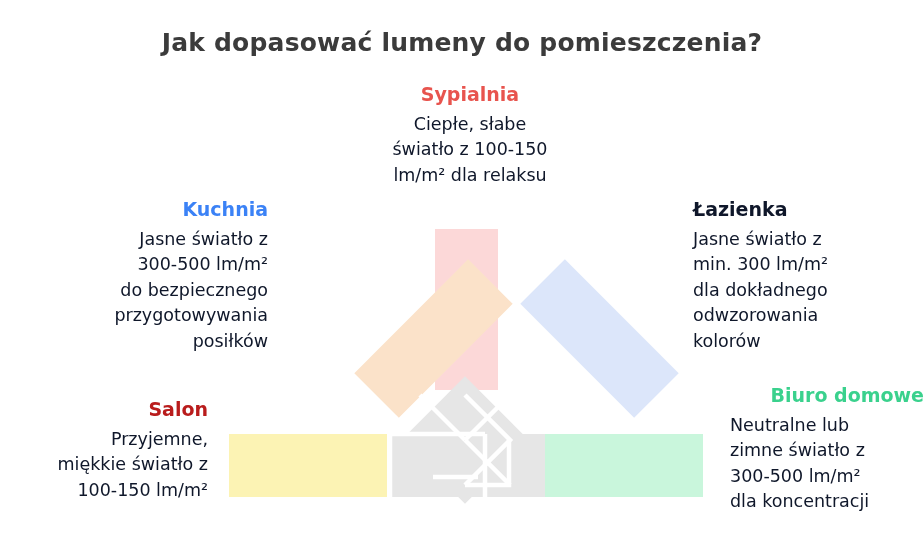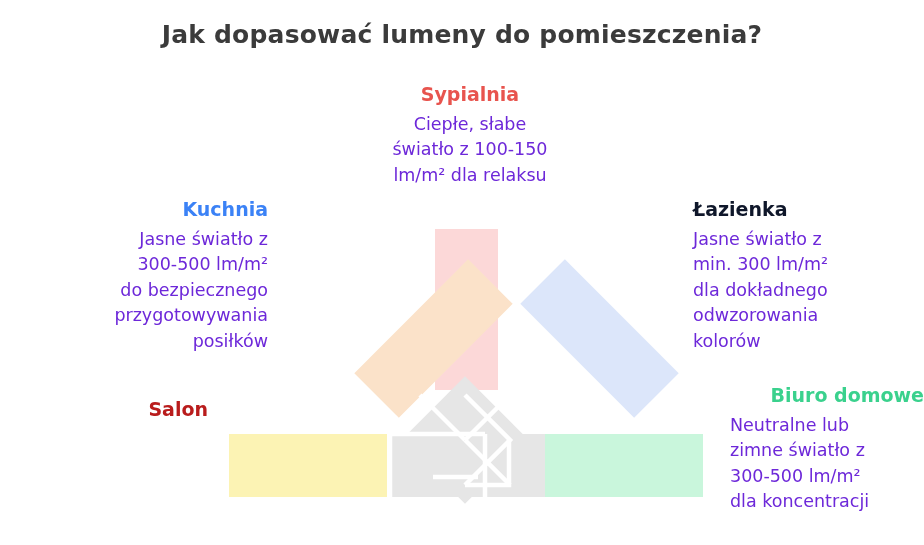--- a/index.html
+++ b/index.html
@@ -19,21 +19,21 @@
     position: relative;
     width: 924px;
     height: 545px;
     overflow: hidden;
   }
 
   
   .title {
     position: absolute;
     left: 0;
-    top: 20px;
+    top: 28px;
     width: 924px;
     text-align: center;
     font-size: 25px;
     font-weight: bold;
     letter-spacing: 0.2px;
     color: #3b3b3b;
   }
 
   
   #diagram {
@@ -51,21 +51,21 @@
   .block .head {
     font-size: 19px;
     font-weight: bold;
     line-height: 1.15;
     margin: 0 0 6px 0;
     white-space: nowrap;
   }
   .block .body {
     font-size: 17.5px;
     line-height: 1.46;
-    color: #6d28d9;
+    color: #0f172a;
     margin: 0;
   }
 
   
   #blk-sypialnia {
     left: 322px;
     top: 84px;
     width: 296px;
     text-align: center;
   }
@@ -149,20 +149,21 @@
     <p class="body">Jasne światło z<br>300-500 lm/m²<br>do bezpiecznego<br>przygotowywania<br>posiłków</p>
   </div>
 
   <div class="block" id="blk-lazienka">
     <p class="head" style="color: #0f172a;">Łazienka</p>
     <p class="body">Jasne światło z<br>min. 300 lm/m²<br>dla dokładnego<br>odwzorowania<br>kolorów</p>
   </div>
 
   <div class="block" id="blk-salon">
     <p class="head" style="color: #b91c1c;">Salon</p>
+    <p class="body">Przyjemne,<br>miękkie światło z<br>100-150 lm/m²</p>
   </div>
 
   <div class="block" id="blk-biuro">
     <p class="head" style="color: rgb(58, 209, 141); text-align: right;">Biuro domowe</p>
     <p class="body">Neutralne lub<br>zimne światło z<br>300-500 lm/m²<br>dla koncentracji</p>
   </div>
 
 </div>
 
 </body></html>

